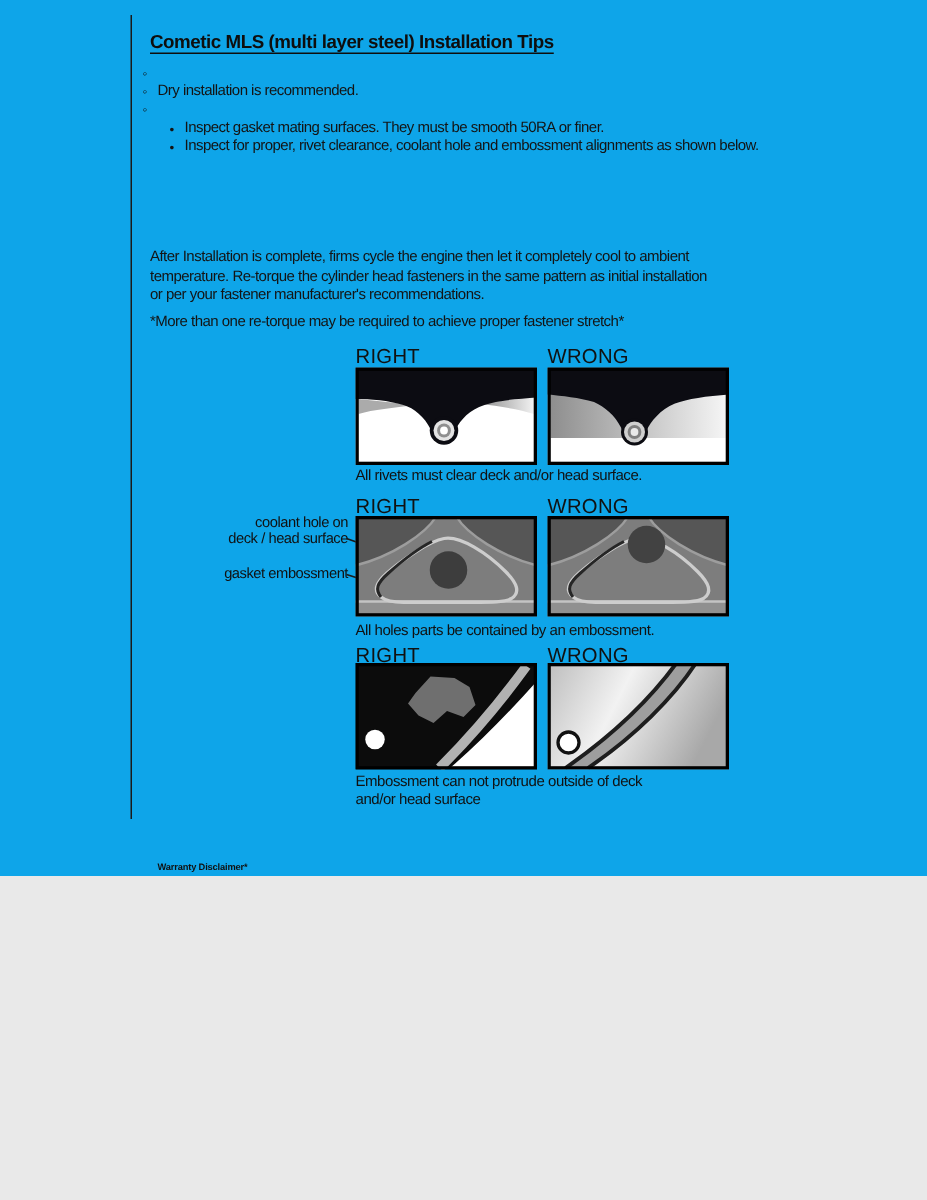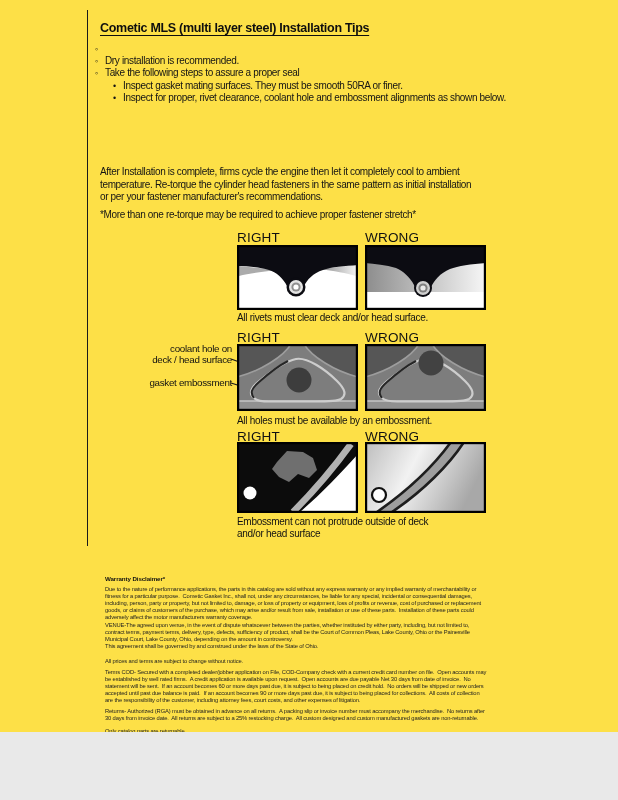--- a/index.html
+++ b/index.html
@@ -1,18 +1,18 @@
 <!DOCTYPE html>
 <html><head>
 <meta charset="utf-8">
 <style>
   html,body { margin:0; padding:0; background:#e9e9e9; }
   .page {
-    position:relative; width:618px; height:732px; margin:0 auto;
-    background:#fde047; overflow:hidden;
+    position:relative; width:618px; height:584px; margin:0 auto;
+    background:#0ea5e9; overflow:hidden;
     font-family:"Liberation Sans", sans-serif; color:#1a1a1a;
   }
   .abs { position:absolute; }
   .vrule { position:absolute; left:87px; top:10px; width:1px; height:536px; background:#1a1a1a; }
   .title {
     font-size:12.5px; font-weight:bold; letter-spacing:-0.3px;
     text-decoration:underline; text-underline-offset:3px; color:#0e0e0e;
   }
   .body-text { font-size:10px; line-height:12.5px; letter-spacing:-0.35px; white-space:pre-line; color:#141414; }
   .tips { font-size:10px; letter-spacing:-0.35px; color:#141414; }
@@ -40,21 +40,20 @@
   <div class="abs tips" style="left:95px; top:43px; width:480px;">
     <div class="bullet-row">
       <span class="bm">◦</span>
     </div>
     <div class="bullet-row">
       <span class="bm">◦</span>
       <span>Dry installation is recommended.</span>
     </div>
     <div class="bullet-row">
       <span class="bm">◦</span>
-      <span>Take the following steps to assure a proper seal</span>
     </div>
     <div class="bullet-row sub">
       <span class="bm">•</span>
       <span>Inspect gasket mating surfaces.  They must be smooth 50RA or finer.</span>
     </div>
     <div class="bullet-row sub">
       <span class="bm">•</span>
       <span>Inspect for proper, rivet clearance, coolant hole and embossment alignments as shown below.</span>
     </div>
   </div>
@@ -143,21 +142,21 @@
       <path d="M0,0 H54 C47,12 24,27 0,33 Z" fill="#565656"></path>
       <path d="M54,0 C47,12 24,27 0,33" stroke="#9d9d9d" stroke-width="1.6" fill="none"></path>
       <path d="M121,0 H67 C74,12 97,27 121,33 Z" fill="#565656"></path>
       <path d="M67,0 C74,12 97,27 121,33" stroke="#9d9d9d" stroke-width="1.6" fill="none"></path>
       <path d="M17,54 C12,50 13,45 21,38 C33,28 49,17 59,15 C70,13 88,25 100,37 C108,45 110,51 104,55 C100,57.5 90,57.5 78,57.5 L32,57.5 C24,57.5 20,56.5 17,54 Z" fill="none" stroke="#cdcdcd" stroke-width="2.2"></path>
       <path d="M17,54 C13,49 14,45 22,38 C31,30 43,21 51,17" fill="none" stroke="#262626" stroke-width="2"></path>
       <circle cx="66" cy="19" r="12.5" fill="#424242"></circle>
       <rect x="1" y="1" width="119" height="65" fill="none" stroke="#000" stroke-width="2.4"></rect>
     </svg>
   </div>
-  <div class="abs caption" style="left:237px; top:415px;">All holes must be available by an embossment.</div>
+  <div class="abs caption" style="left:237px; top:415px;">All holes parts be contained by an embossment.</div>
 
   <div class="abs rw-label" style="left:237px; top:429px;">RIGHT</div>
   <div class="abs rw-label" style="left:365px; top:429px;">WRONG</div>
 
   <div class="abs" style="left:237px; top:442px;">
     <svg width="121" height="71" viewBox="0 0 121 71">
       <rect width="121" height="71" fill="#0c0c0c"></rect>
       <path d="M121,12 C103,32 83,53 63,70 L121,70 Z" fill="#ffffff"></path>
       <path d="M114,2 C98,24 78,48 56,70" stroke="#b2b2b2" stroke-width="6.5" fill="none"></path>
       <path d="M40,20 L50,9 L66,10 L76,16 L80,28 L72,36 L61,32 L52,40 L42,35 L35,27 Z" fill="#6f6f6f"></path>

